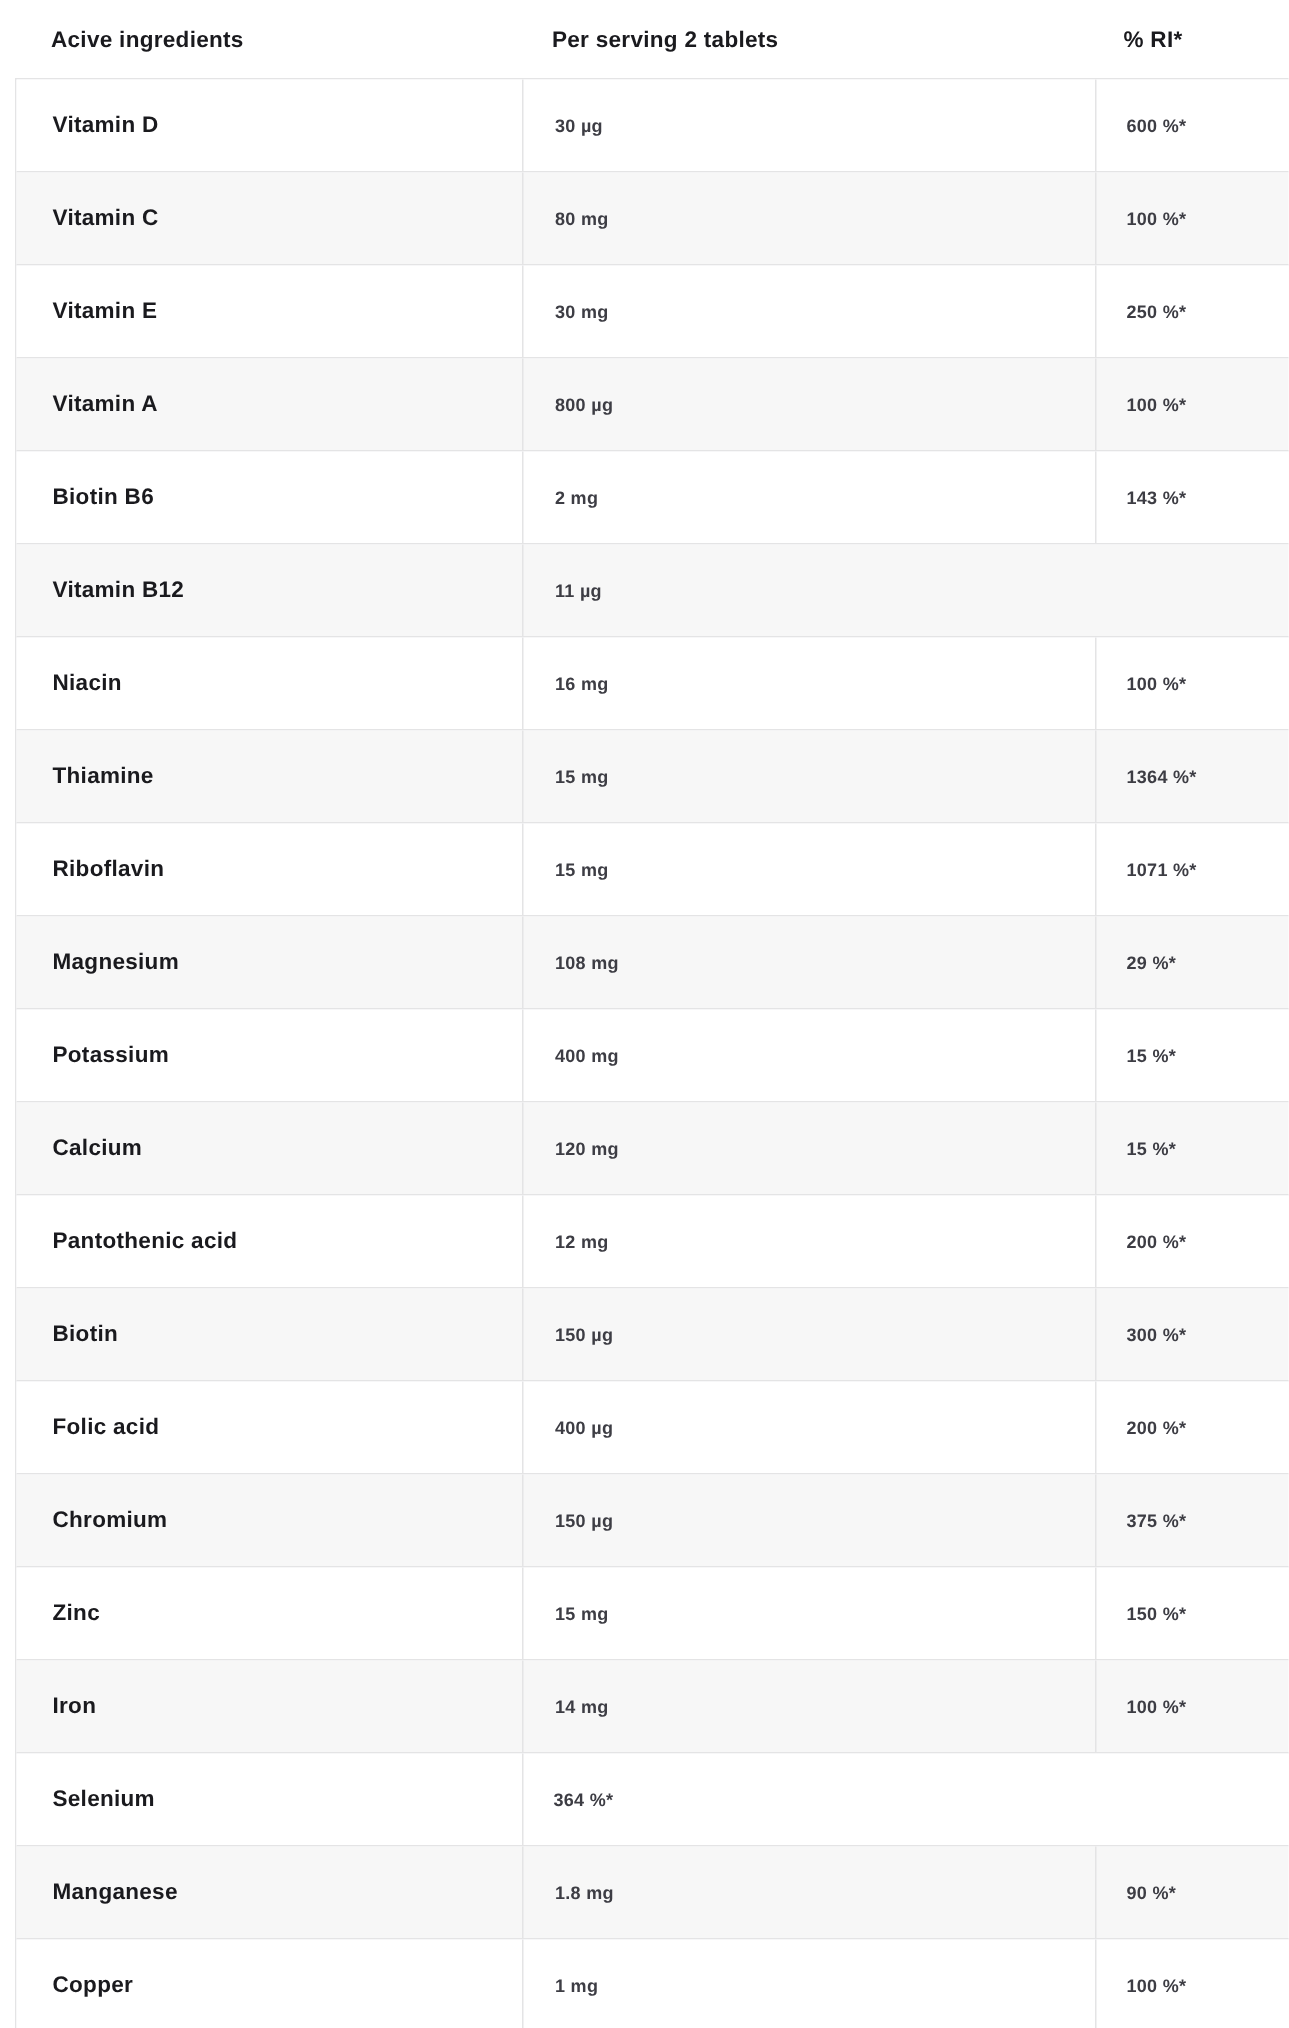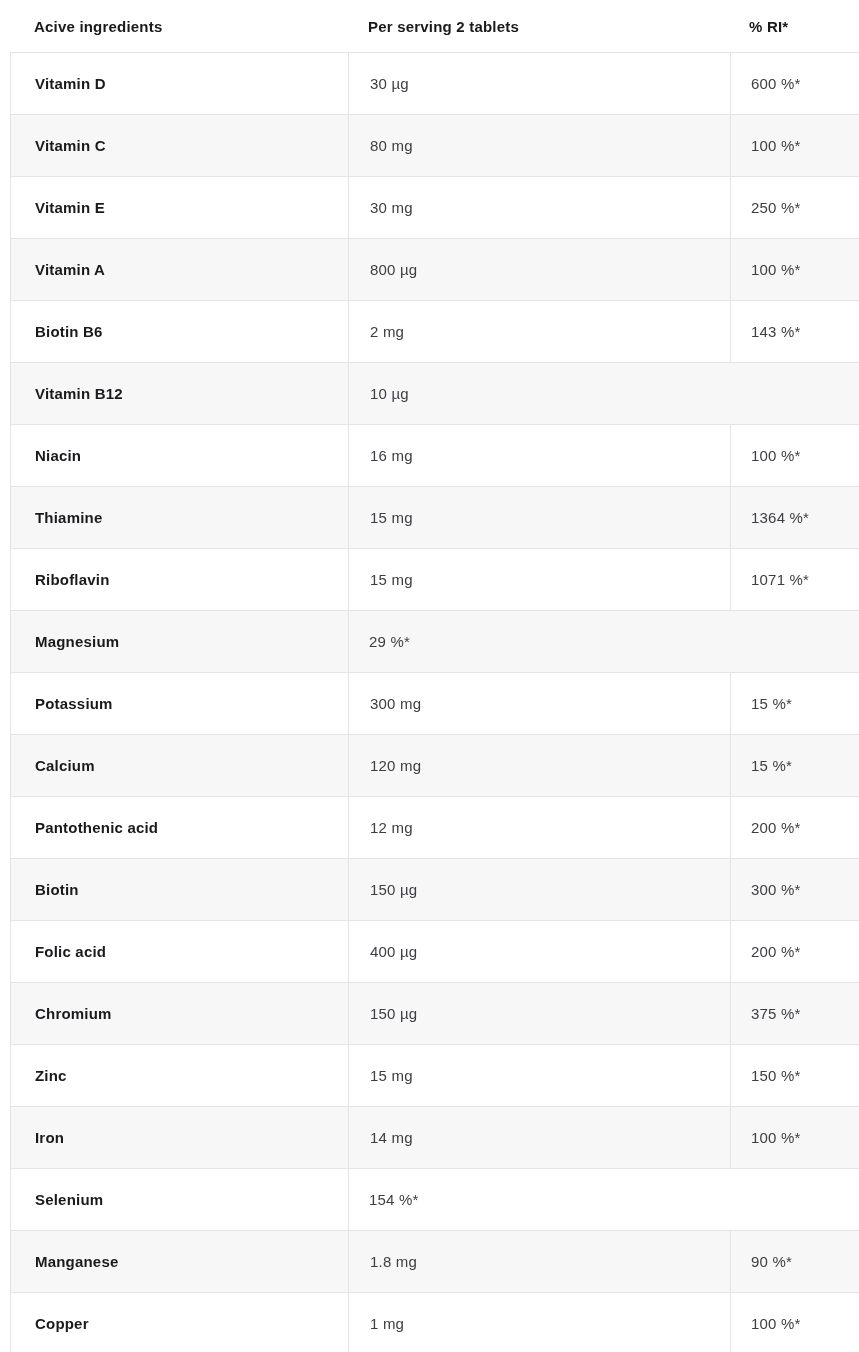--- a/index.html
+++ b/index.html
@@ -41,21 +41,21 @@
   .cell{
     display:flex; align-items:center;
     height:100%;
   }
   .cell.c2, .cell.c3{ border-left:1px solid var(--border); }
   .ingredient{
     font-weight:700; font-size:15px; letter-spacing:0.2px;
     color:var(--text-primary);
   }
   .value{
-    font-weight:400; font-size:15px; letter-spacing:0.2px;
+    font-weight:700; font-size:12px; letter-spacing:0.2px;
     color:var(--text-secondary);
   }
 </style>
 </head>
 <body>
 
 <div class="page">
 
   <div class="header-row">
     <div class="header-cell c1">Acive ingredients</div>
@@ -122,21 +122,21 @@
       <div class="cell c3">
         <span class="value">143 %*</span>
       </div>
     </div>
 
     <div class="row">
       <div class="cell c1">
         <span class="ingredient">Vitamin B12</span>
       </div>
       <div class="cell c2">
-        <span class="value">10 µg</span>
+        <span class="value">11 µg</span>
       </div>
     </div>
 
     <div class="row">
       <div class="cell c1">
         <span class="ingredient">Niacin</span>
       </div>
       <div class="cell c2">
         <span class="value">16 mg</span>
       </div>
@@ -166,31 +166,34 @@
       </div>
       <div class="cell c3">
         <span class="value">1071 %*</span>
       </div>
     </div>
 
     <div class="row">
       <div class="cell c1">
         <span class="ingredient">Magnesium</span>
       </div>
+      <div class="cell c2">
+        <span class="value">108 mg</span>
+      </div>
       <div class="cell c3">
         <span class="value">29 %*</span>
       </div>
     </div>
 
     <div class="row">
       <div class="cell c1">
         <span class="ingredient">Potassium</span>
       </div>
       <div class="cell c2">
-        <span class="value">300 mg</span>
+        <span class="value">400 mg</span>
       </div>
       <div class="cell c3">
         <span class="value">15 %*</span>
       </div>
     </div>
 
     <div class="row">
       <div class="cell c1">
         <span class="ingredient">Calcium</span>
       </div>
@@ -272,21 +275,21 @@
       <div class="cell c3">
         <span class="value">100 %*</span>
       </div>
     </div>
 
     <div class="row">
       <div class="cell c1">
         <span class="ingredient">Selenium</span>
       </div>
       <div class="cell c3">
-        <span class="value">154 %*</span>
+        <span class="value">364 %*</span>
       </div>
     </div>
 
     <div class="row">
       <div class="cell c1">
         <span class="ingredient">Manganese</span>
       </div>
       <div class="cell c2">
         <span class="value">1.8 mg</span>
       </div>

